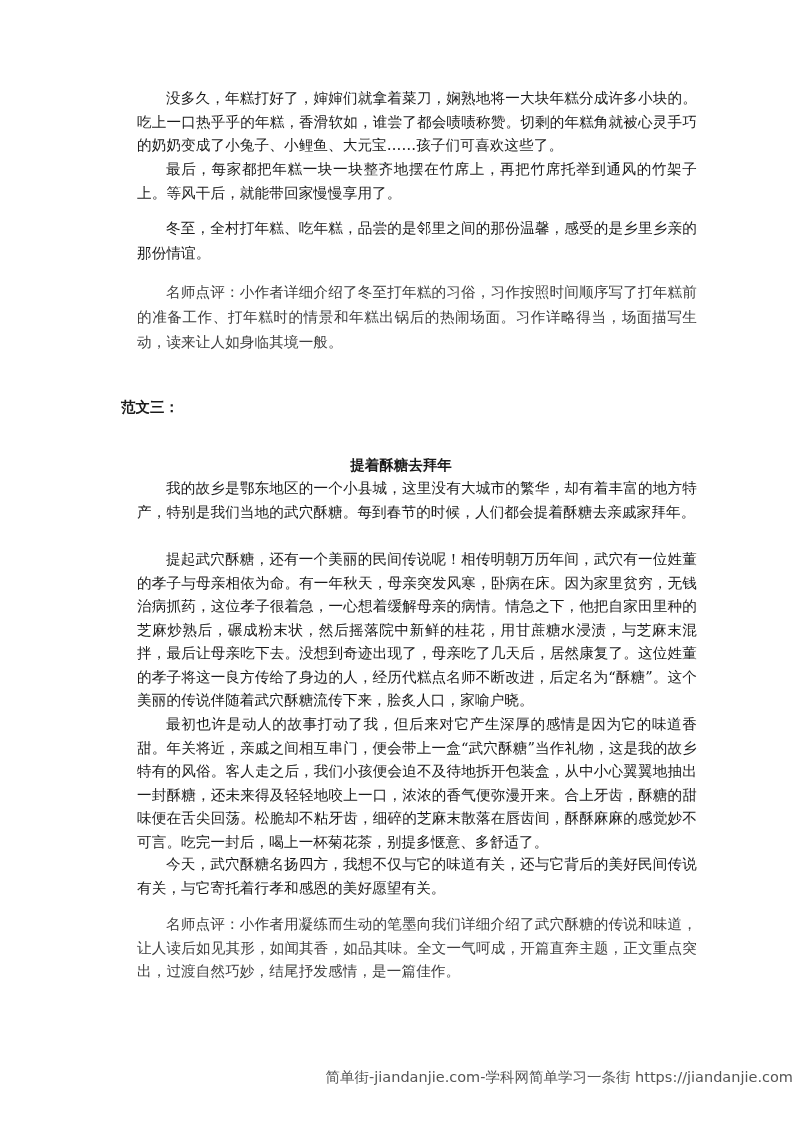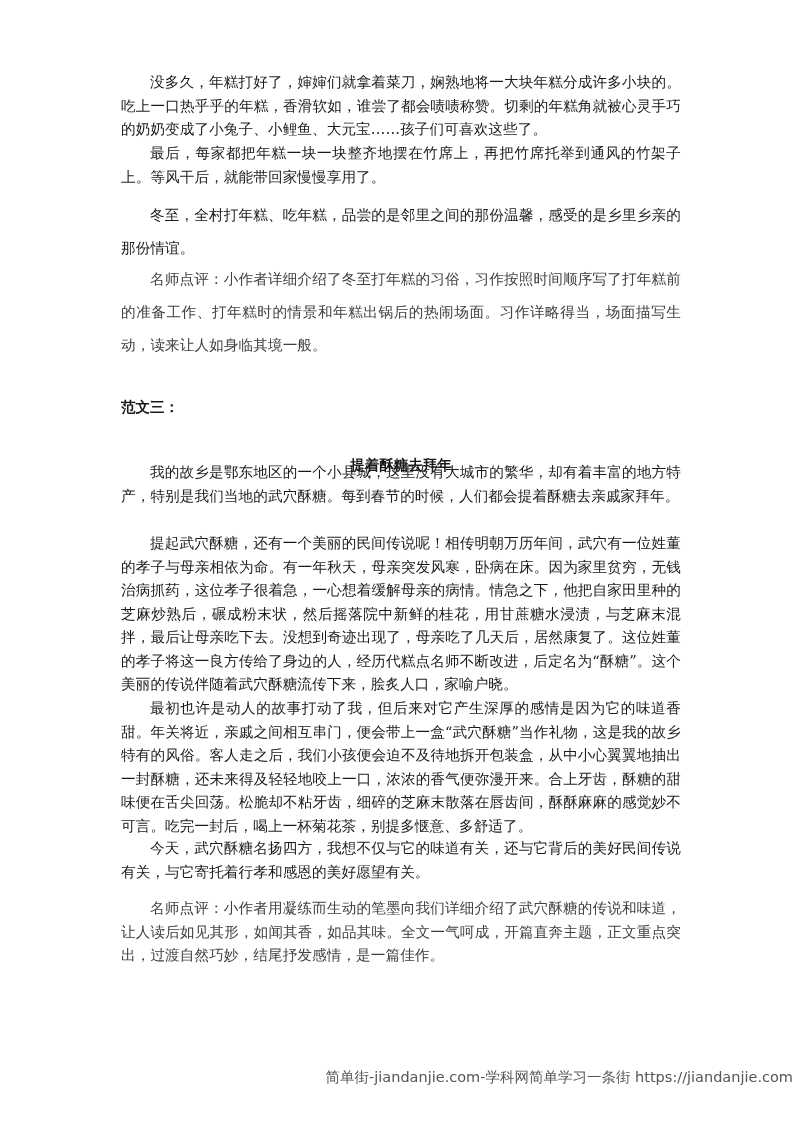--- a/index.html
+++ b/index.html
@@ -22,24 +22,24 @@
       height: 1122px;
     }
     .para {
       position: absolute;
       left: 121px;
       width: 560px;
       font-size: 14.6px;
       letter-spacing: 0.1px;
       text-indent: 29px;
       text-align: justify;
-      margin: 0;
+      margin: 16px;
     }
     .tight { line-height: 23.5px; }
-    .loose { line-height: 33px; font-family: Liberation Serif, serif; }
+    .loose { line-height: 25px; }
     .red { color: #404040; }
     .section-label {
       position: absolute;
       left: 121px;
       top: 398px;
       font-family: "DejaVu Sans", "Liberation Sans", sans-serif;
       font-weight: bold;
       font-size: 14.5px;
       margin: 0;
       text-align: right;

